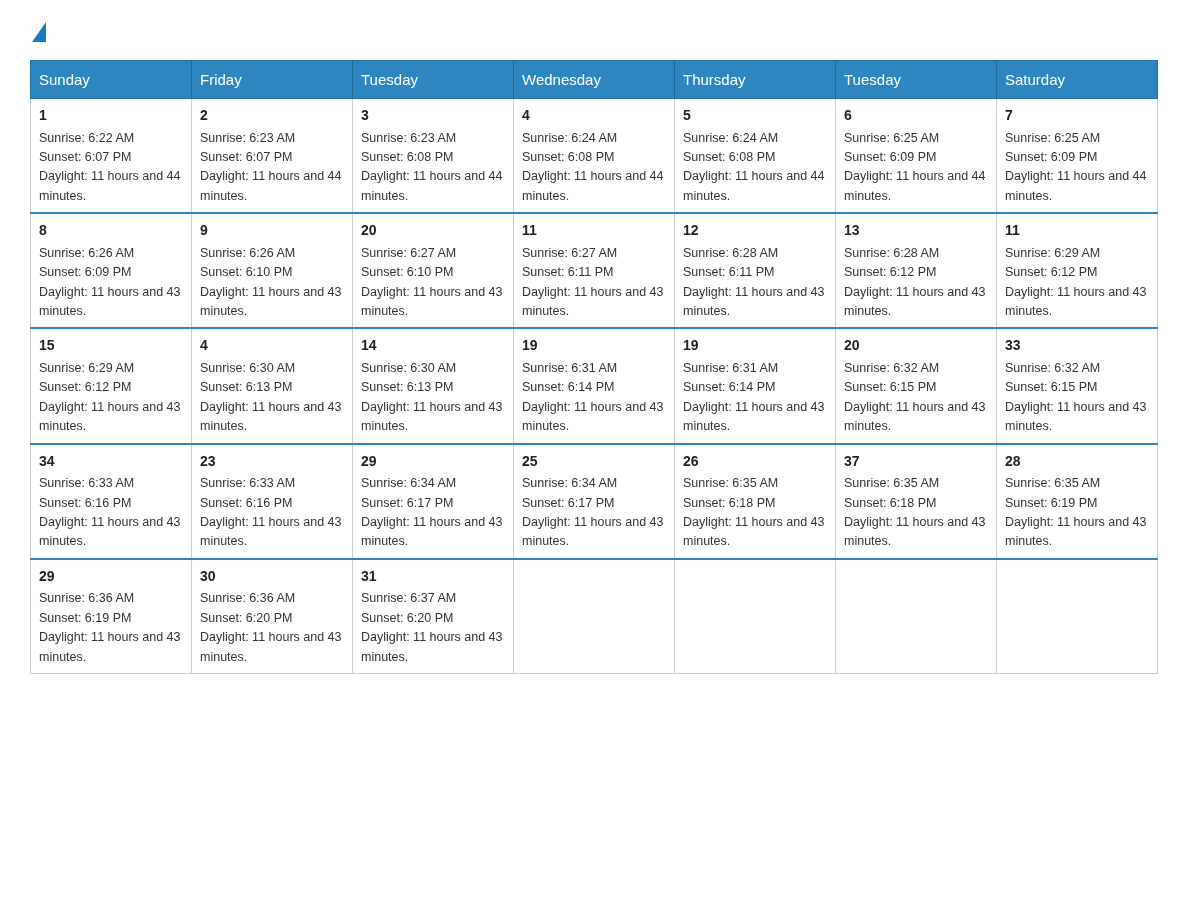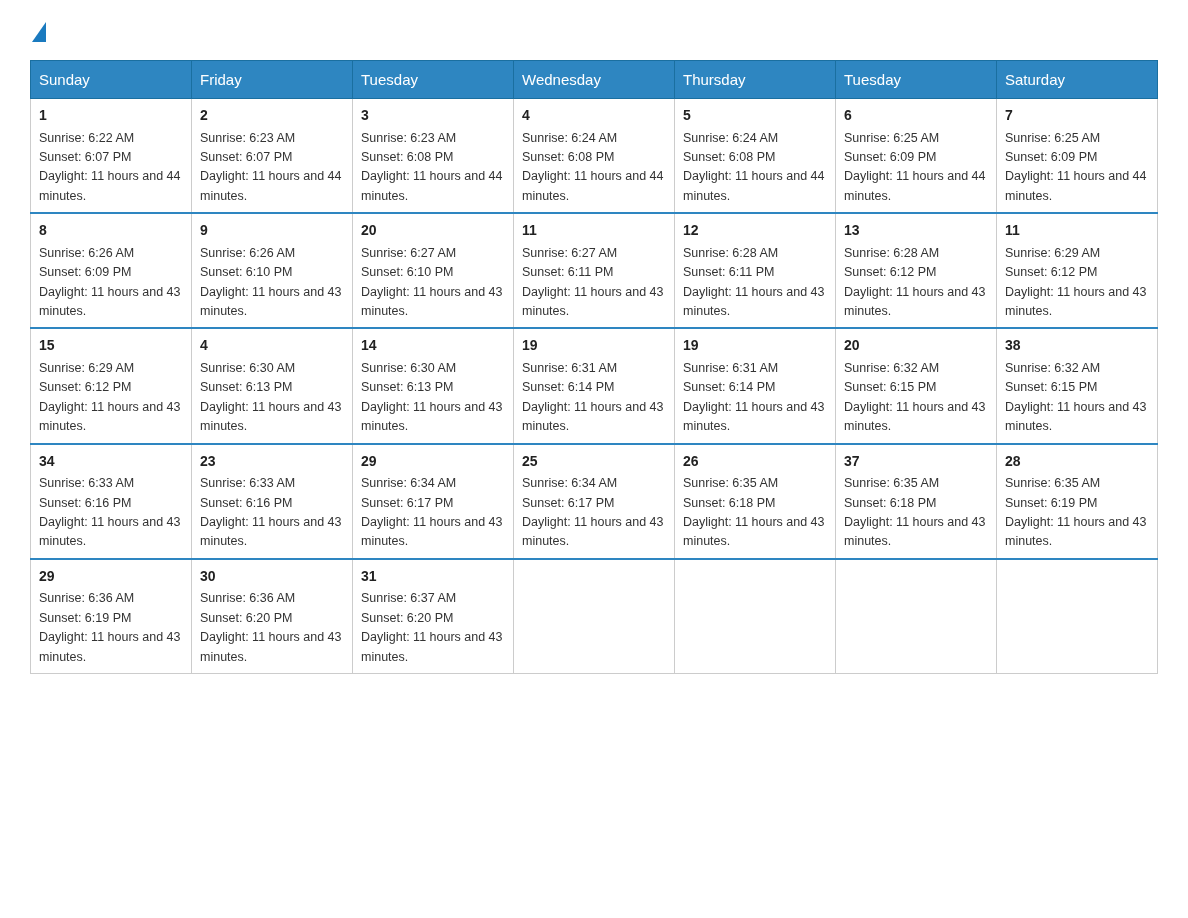--- a/index.html
+++ b/index.html
@@ -248,21 +248,21 @@
         <span>Sunset: 6:14 PM</span><br>
         <span>Daylight: 11 hours and 43 minutes.</span>
       </td>
         <td>
         <span class="day-number">20</span>
         <span>Sunrise: 6:32 AM</span><br>
         <span>Sunset: 6:15 PM</span><br>
         <span>Daylight: 11 hours and 43 minutes.</span>
       </td>
         <td>
-        <span class="day-number">38</span>
+        <span class="day-number">33</span>
         <span>Sunrise: 6:32 AM</span><br>
         <span>Sunset: 6:15 PM</span><br>
         <span>Daylight: 11 hours and 43 minutes.</span>
       </td>
       </tr>
       <tr class="row-separator">
         <td>
         <span class="day-number">34</span>
         <span>Sunrise: 6:33 AM</span><br>
         <span>Sunset: 6:16 PM</span><br>

